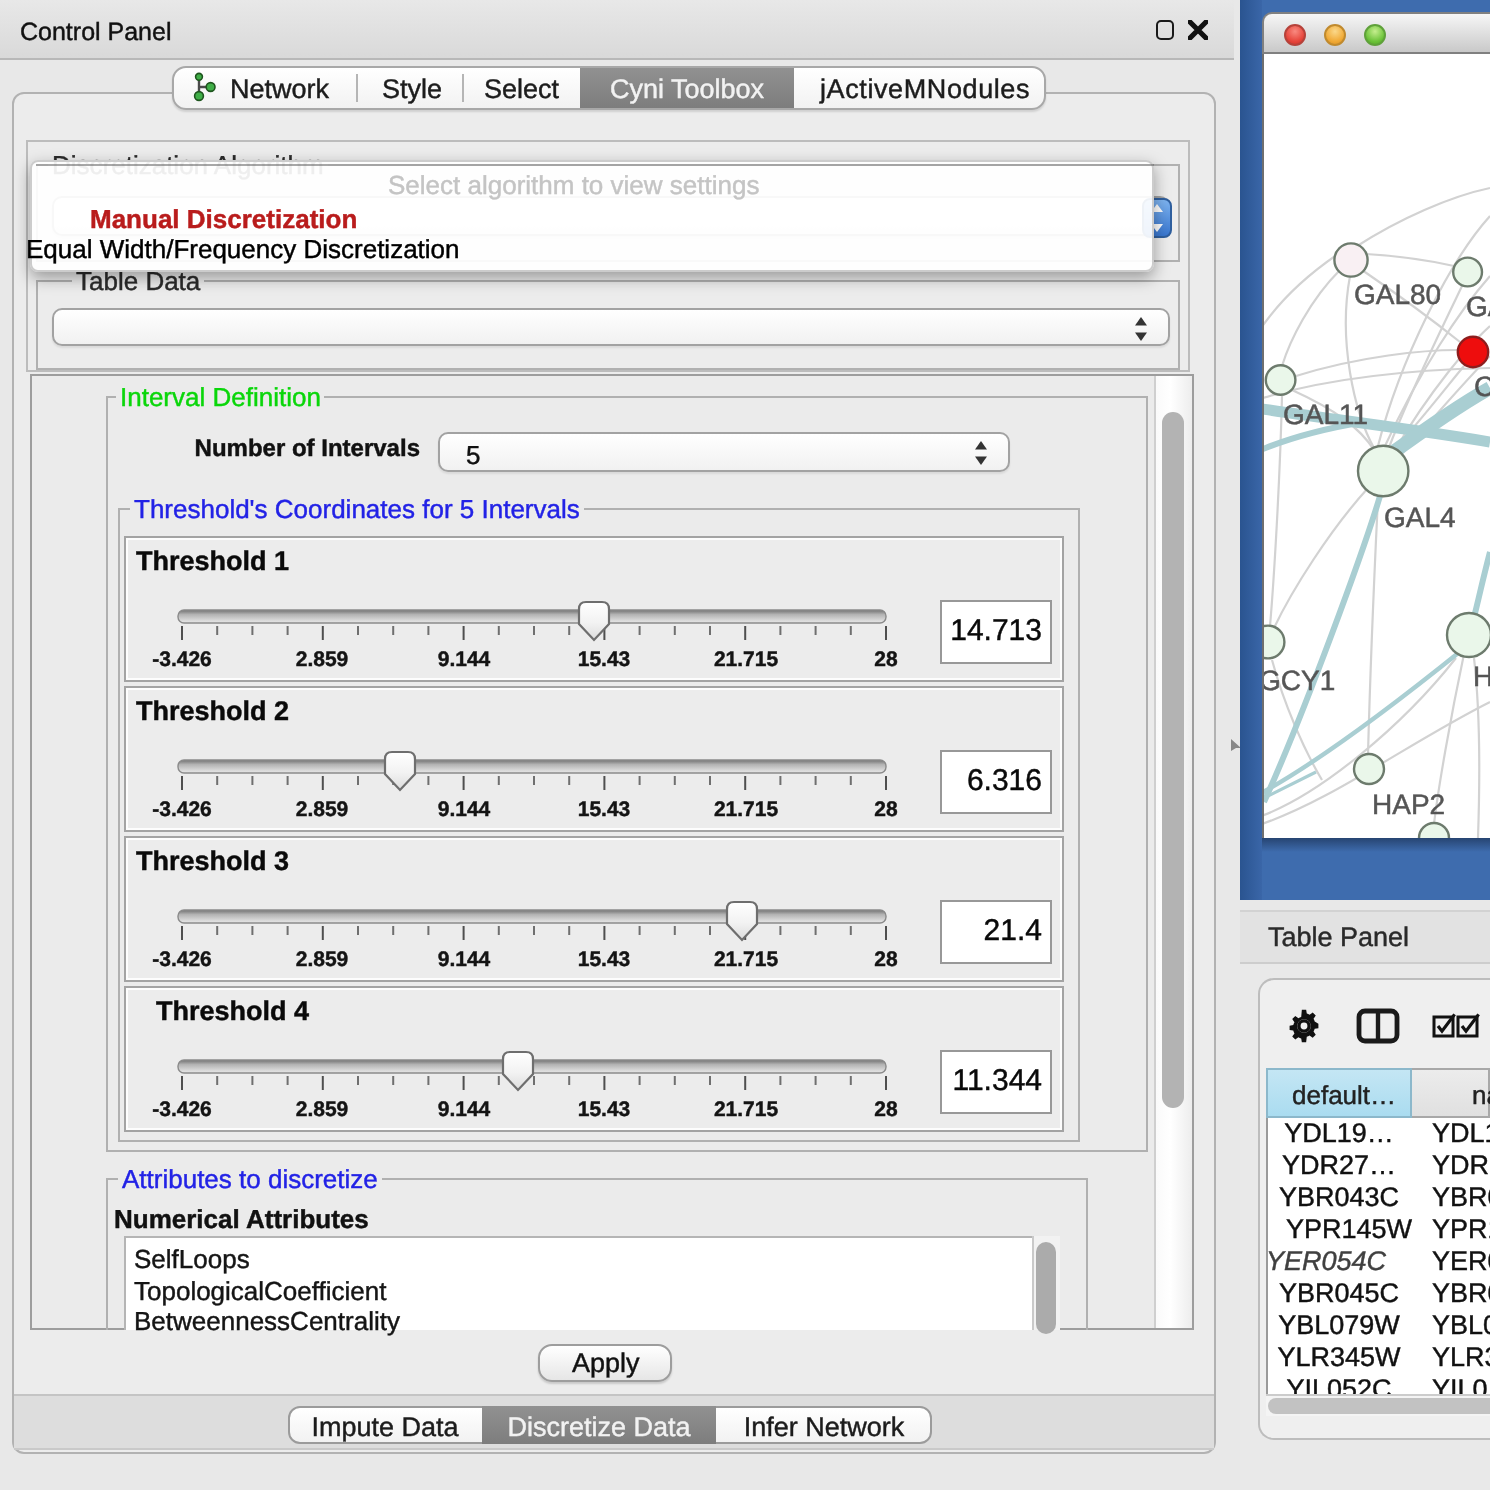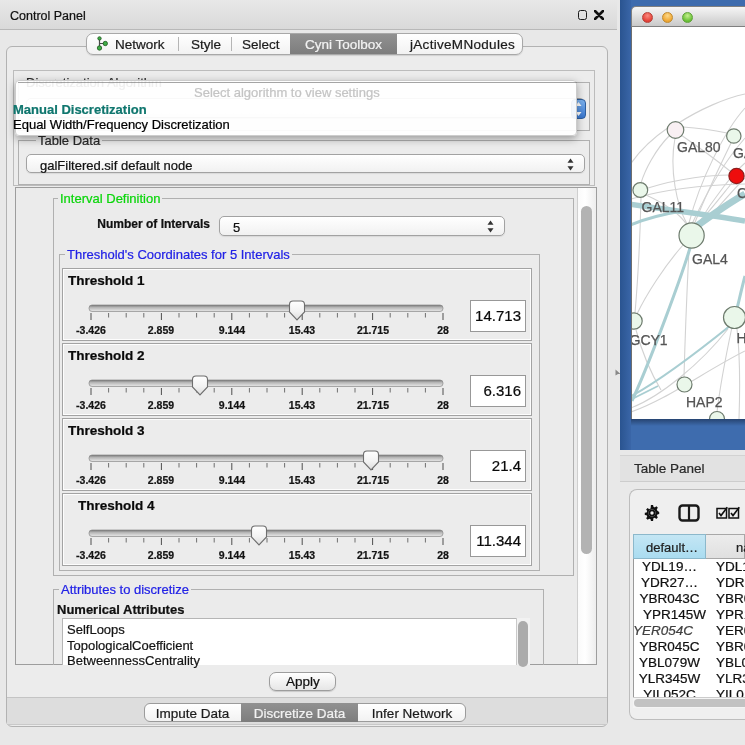--- a/index.html
+++ b/index.html
@@ -46,21 +46,20 @@
 <div class="combo" style="left:26px;top:98px;width:559px;height:20px;"></div>
 <div class="abs" style="left:571px;top:99px;width:15px;height:20px;border-radius:4px;background:linear-gradient(180deg,#7db3f0,#3876cf);border:1px solid #2f5f9e;"></div>
 <svg class="abs" style="left:573px;top:101px;" width="11" height="16" viewBox="0 0 11 16">
     <path d="M5.5 1 L8.5 5 H2.5 Z" fill="#fff"></path>
     <path d="M5.5 15 L8.5 11 H2.5 Z" fill="#fff"></path>
   </svg>
 
 <div class="abs" style="left:18px;top:140px;width:572px;height:45px;border:1px solid #b0b0b0;"></div>
 <div class="grouplab" style="left:24px;top:133px;color:#2b2b2b;margin-left:12px;">Table Data</div>
 <div class="combo" style="left:26px;top:154px;width:559px;height:19px;">
-  <div class="ctext">galFiltered.sif default node</div>
   <svg class="stepper" width="8" height="13" viewBox="0 0 8 13" style="top:3px;right:8px;">
       <path d="M4 0.5 L7 4.7 H1 Z" fill="#333"></path>
       <path d="M4 12.5 L7 8.3 H1 Z" fill="#333"></path>
     </svg>
 </div>
 
 <div class="abs" style="left:15px;top:187px;width:582px;height:478px;border:1px solid #9d9d9d;background:#ebebeb;overflow:hidden;"></div>
 
 <div class="abs" style="left:577px;top:188px;width:19px;height:476px;background:linear-gradient(90deg,#fafafa,#ffffff 40%,#ededed);border-left:1px solid #cfcfcf;"></div>
 <div class="abs" style="left:581px;top:206px;width:11px;height:348px;background:#b3b3b3;border-radius:6px;"></div>
@@ -296,21 +295,21 @@
 <div class="abs" style="left:241px;top:706px;width:117px;text-align:center;font-size:13.5px;color:#f2f2f2;">Discretize Data</div>
 <div class="abs" style="left:358px;top:706px;width:108px;text-align:center;font-size:13.5px;color:#1c1c1c;">Infer Network</div>
 
 <svg class="abs" style="left:615px;top:369px;" width="6" height="7" viewBox="0 0 6 7">
     <path d="M0.5 6.5 L0.5 0.5 L5.5 5 L3 5 Z" fill="#777" opacity="0.85"></path>
   </svg>
 
 <div class="abs" style="left:15px;top:80px;width:562px;height:56px;background:rgba(255,255,255,0.92);border:1px solid #cccccc;border-radius:4px;box-shadow:0 3px 8px rgba(0,0,0,0.35);"></div>
 <div class="abs" style="left:18px;top:82px;width:559px;height:1px;background:rgba(95,95,95,0.55);"></div>
 <div class="abs" style="left:194px;top:85px;font-size:13px;color:#c4c4c4;">Select algorithm to view settings</div>
-<div class="abs" style="left:13px;top:102px;font-size:13px;font-weight:bold;color:#0f766e;">Manual Discretization</div>
+<div class="abs" style="left:13px;top:102px;font-size:13px;font-weight:bold;color:#b91c1c;padding-left:32px;">Manual Discretization</div>
 <div class="abs" style="left:13px;top:117px;font-size:13px;color:#000;">Equal Width/Frequency Discretization</div>
 
 <div class="abs" style="left:620px;top:0;width:125px;height:450px;background:#3e6cae;"></div>
 <div class="abs" style="left:620px;top:0;width:11px;height:450px;background:linear-gradient(90deg,#2a5490,#3a66a8);"></div>
 
 <div class="abs" style="left:631px;top:6px;width:114px;height:21px;background:linear-gradient(180deg,#f6f6f6,#c9c9c9);border:1px solid #808080;border-right:none;border-radius:5px 0 0 0;"></div>
 
 <div class="abs" style="left:641.5px;top:12px;width:11px;height:11px;border-radius:50%;background:radial-gradient(circle at 50% 30%,#f98a80,#e6443a 65%,#c93028);border:0.8px solid #b5423a;"></div>
 <div class="abs" style="left:661.5px;top:12px;width:11px;height:11px;border-radius:50%;background:radial-gradient(circle at 50% 30%,#fbd88a,#f0a935 65%,#d68f25);border:0.8px solid #c08a2e;"></div>
 <div class="abs" style="left:681.5px;top:12px;width:11px;height:11px;border-radius:50%;background:radial-gradient(circle at 50% 30%,#c5ee8e,#6cc339 65%,#53a426);border:0.8px solid #5fa13a;"></div>

